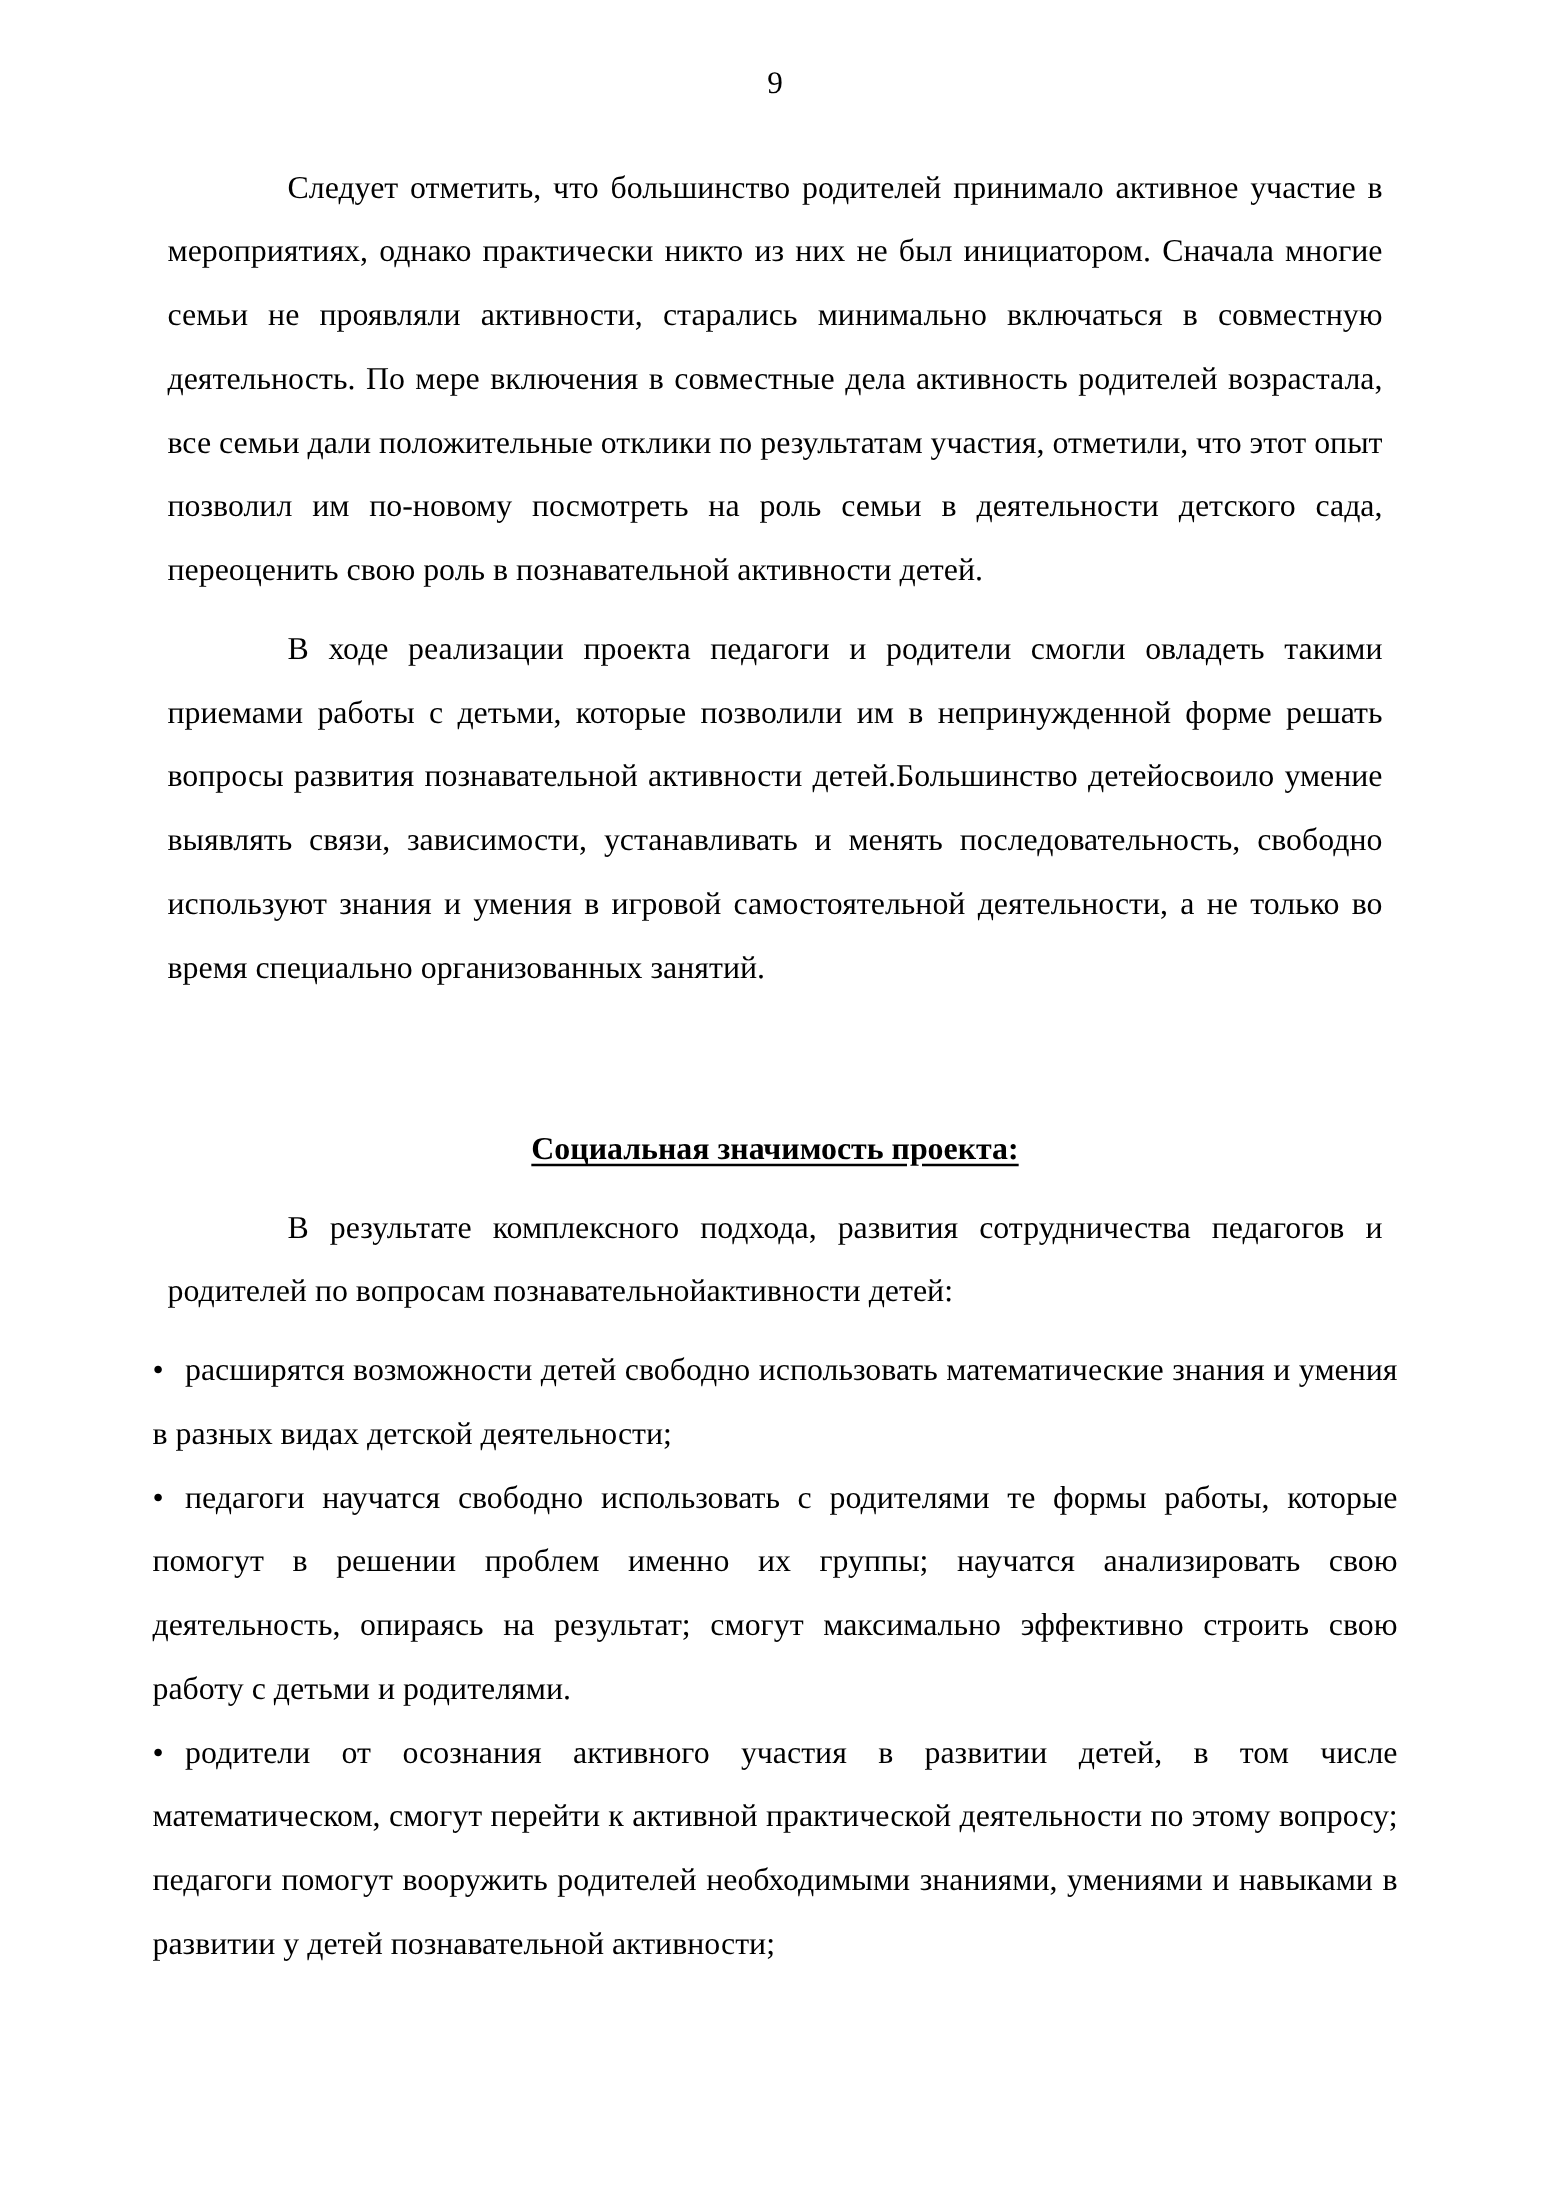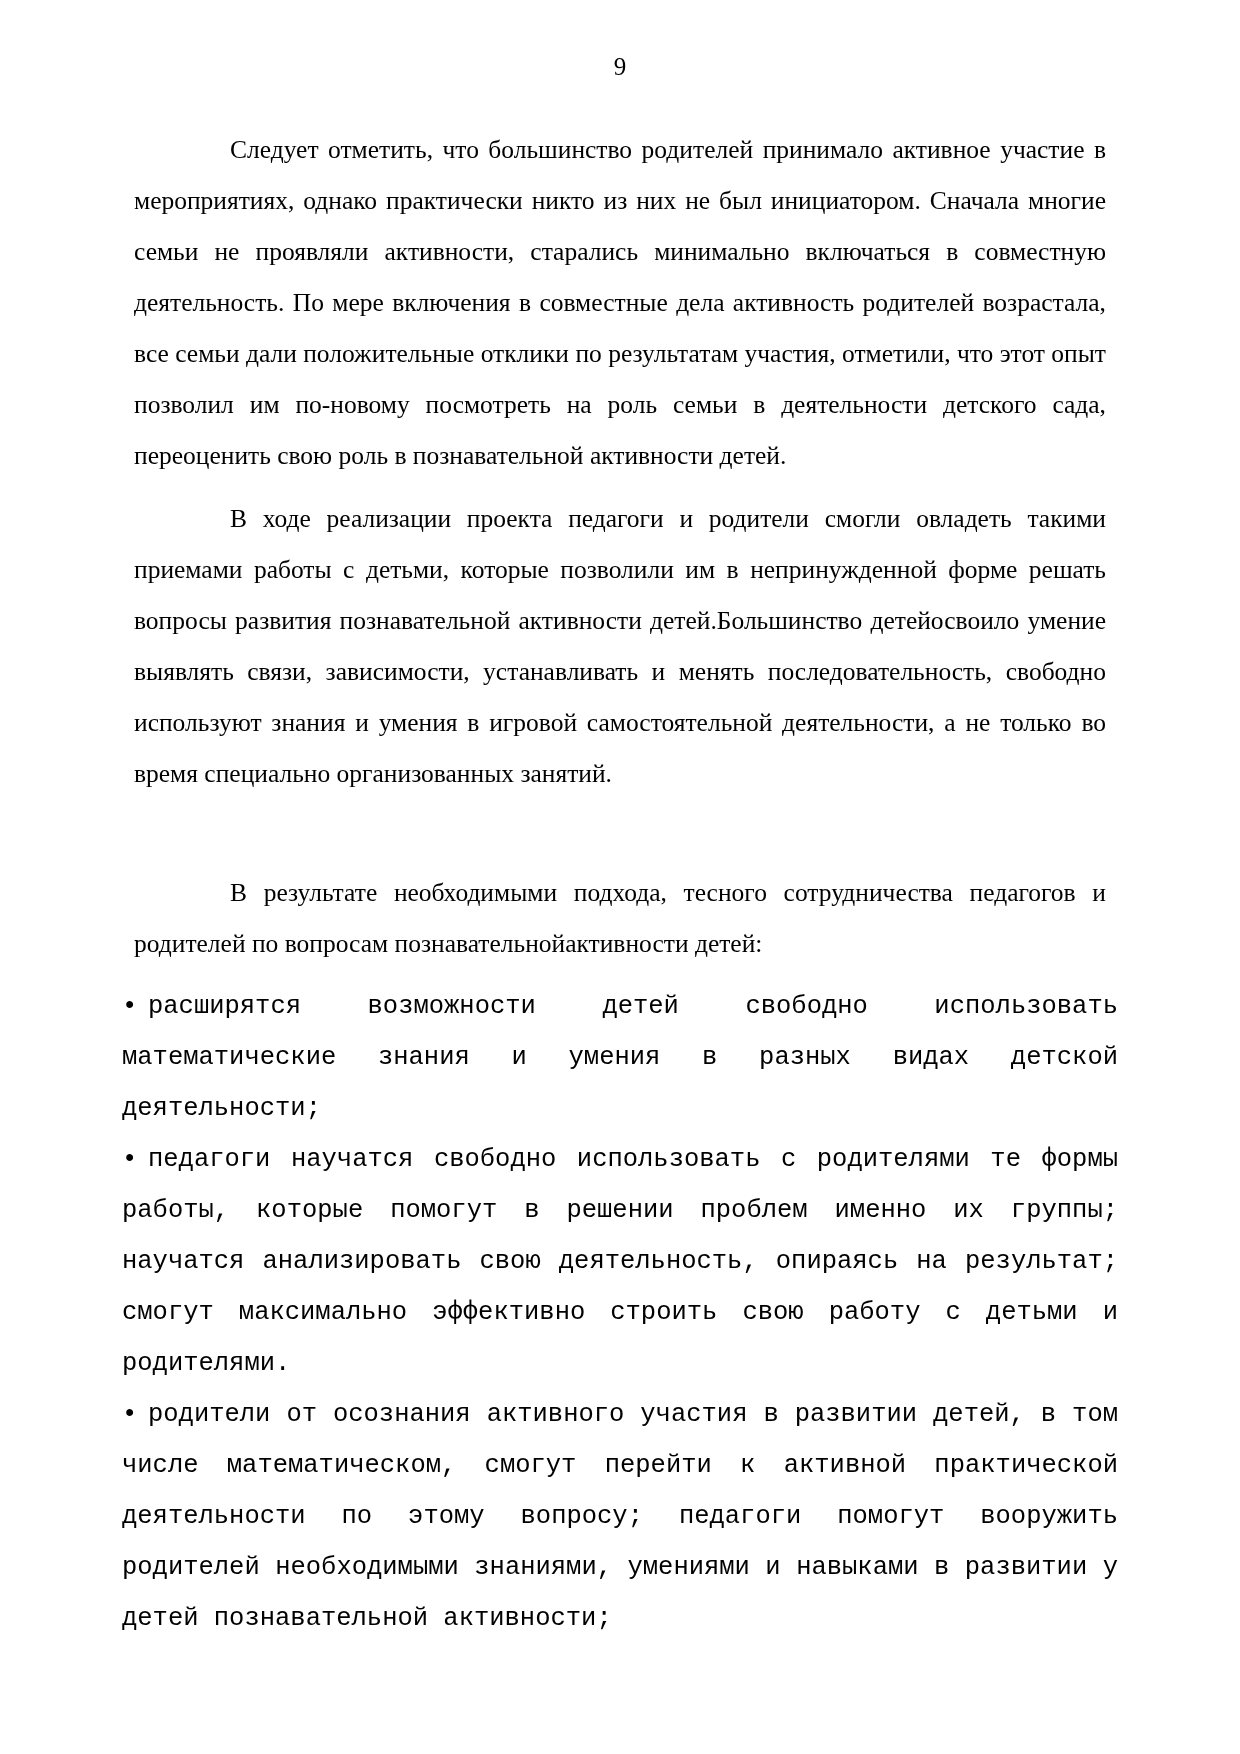--- a/index.html
+++ b/index.html
@@ -54,21 +54,20 @@
   }
 
   .bullet-row {
     display: block;
     text-align: justify;
     text-justify: inter-word;
     font-size: 25.5px;
     line-height: 51px;
     margin: 0;
     text-indent: 0;
-    font-family: Liberation Mono, monospace;
   }
 
   .bullet-mark {
     display: inline-block;
     width: 26px;
   }
   .spacer-md { height: 44px; }
 </style>
 </head>
 <body>
@@ -76,22 +75,23 @@
 <div class="page">
 
   <div class="page-number">9</div>
 
   <p class="body-text para">Следует отметить, что большинство родителей принимало активное участие в мероприятиях, однако практически никто из них не был инициатором. Сначала многие семьи не проявляли активности, старались минимально включаться в совместную деятельность. По мере включения в совместные дела активность родителей возрастала, все семьи дали положительные отклики по результатам участия, отметили, что этот опыт позволил им по-новому посмотреть на роль семьи в деятельности детского сада, переоценить свою роль в познавательной активности  детей.</p>
 
   <p class="body-text para">В ходе реализации проекта педагоги и родители смогли овладеть такими приемами работы с детьми, которые позволили им в непринужденной форме решать вопросы развития познавательной активности детей.Большинство детейосвоило умение выявлять связи, зависимости, устанавливать и менять последовательность, свободно используют знания и умения в игровой самостоятельной деятельности, а не только во время специально организованных занятий.</p>
 
   <div class="spacer-md"></div>
 
+  <div class="heading">Социальная значимость проекта:</div>
 
-  <p class="body-text para">В результате необходимыми подхода, тесного сотрудничества педагогов и родителей по вопросам познавательнойактивности детей:</p>
+  <p class="body-text para">В результате комплексного подхода, развития сотрудничества педагогов и родителей по вопросам познавательнойактивности детей:</p>
 
   <p class="bullet-row">
     <span class="bullet-mark">•</span><span>расширятся возможности детей свободно использовать математические знания и умения в разных видах детской деятельности;</span>
   </p>
 
   <p class="bullet-row">
     <span class="bullet-mark">•</span><span>педагоги научатся свободно использовать с родителями те формы работы, которые помогут в решении проблем именно их группы; научатся анализировать свою деятельность, опираясь на результат; смогут максимально эффективно строить свою работу с детьми и родителями.</span>
   </p>
 
   <p class="bullet-row">

